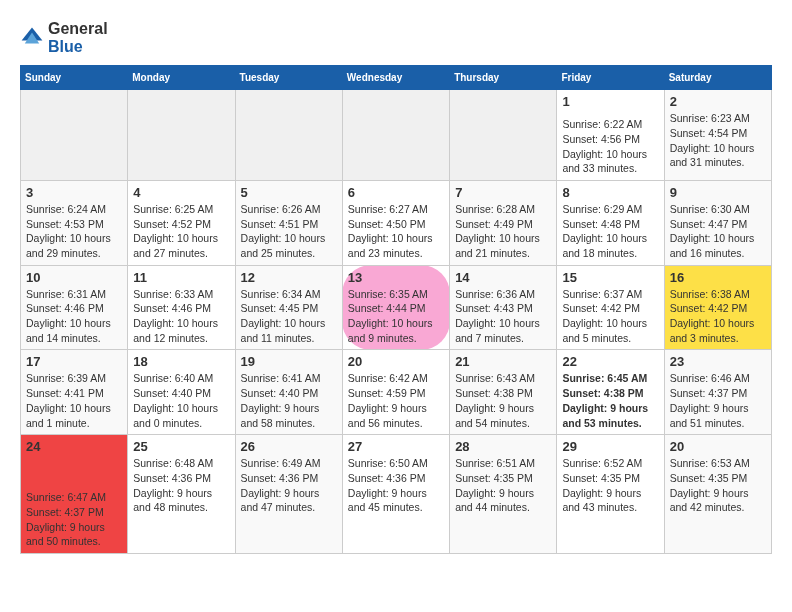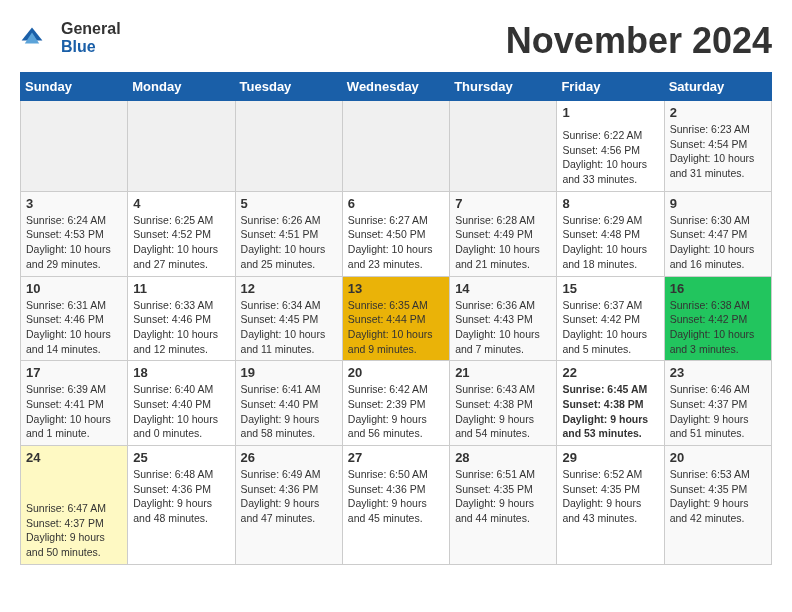--- a/index.html
+++ b/index.html
@@ -12,21 +12,21 @@
     }
     .header-area {
       display: flex;
       justify-content: space-between;
       align-items: flex-start;
       margin-bottom: 10px;
     }
     .logo {
       display: flex;
       align-items: center;
-      gap: 17px;
+      gap: 4px;
     }
     .logo-text {
       display: flex;
       flex-direction: column;
       line-height: 1.1;
     }
     .logo-icon {
       width: 24px;
       height: 24px;
     }
@@ -43,21 +43,21 @@
       color: #555;
     }
     table {
       width: 100%;
       border-collapse: collapse;
       table-layout: fixed;
     }
     th {
       background-color: #1a5fa8;
       color: white;
-      font-size: 13px;
+      font-size: 10px;
       font-weight: bold;
       padding: 6px 4px;
       text-align: left;
       border: 1px solid #1a5fa8;
     }
     td {
       border: 1px solid #ccc;
       vertical-align: top;
       padding: 4px 5px;
       font-size: 11px;
@@ -95,21 +95,20 @@
     <svg class="logo-icon" viewBox="0 0 30 30">
       <polygon points="15,2 28,18 2,18" fill="#1a5fa8"></polygon>
       <polygon points="15,8 24,22 6,22" fill="#5ba3d9"></polygon>
     </svg>
     <div class="logo-text">
       <span style="font-size:16px;font-weight:bold;color:#333;">General</span>
       <span style="font-size:16px;font-weight:bold;color:#1a5fa8;">Blue</span>
     </div>
   </div>
   <div class="title-area">
-    <div class="month-title">November 2024</div>
   </div>
 </div>
 
 <table>
   <thead>
     <tr>
     <th>Sunday</th>
         <th>Monday</th>
         <th>Tuesday</th>
         <th>Wednesday</th>
@@ -194,39 +193,39 @@
           <div class="day-info" style="white-space: pre-line;">Sunrise: 6:33 AM
 Sunset: 4:46 PM
 Daylight: 10 hours and 12 minutes.</div>
         </td>
         <td style="background: rgb(249, 249, 249);">
           <span class="day-number">12</span>
           <div class="day-info" style="white-space: pre-line;">Sunrise: 6:34 AM
 Sunset: 4:45 PM
 Daylight: 10 hours and 11 minutes.</div>
         </td>
-        <td style="background: #eab308;">
+        <td style="background: #f9a8d4; border-radius: 29px;">
           <span class="day-number">13</span>
           <div class="day-info" style="white-space: pre-line;">Sunrise: 6:35 AM
 Sunset: 4:44 PM
 Daylight: 10 hours and 9 minutes.</div>
         </td>
         <td style="background: rgb(249, 249, 249);">
           <span class="day-number">14</span>
           <div class="day-info" style="white-space: pre-line;">Sunrise: 6:36 AM
 Sunset: 4:43 PM
 Daylight: 10 hours and 7 minutes.</div>
         </td>
         <td style="background: rgb(255, 255, 255);">
           <span class="day-number">15</span>
           <div class="day-info" style="white-space: pre-line;">Sunrise: 6:37 AM
 Sunset: 4:42 PM
 Daylight: 10 hours and 5 minutes.</div>
         </td>
-        <td style="background: #22c55e;">
+        <td style="background: #fde047;">
           <span class="day-number">16</span>
           <div class="day-info" style="white-space: pre-line;">Sunrise: 6:38 AM
 Sunset: 4:42 PM
 Daylight: 10 hours and 3 minutes.</div>
         </td>
       </tr>
       <tr>
         <td style="background: rgb(249, 249, 249);">
           <span class="day-number">17</span>
           <div class="day-info" style="white-space: pre-line;">Sunrise: 6:39 AM
@@ -241,21 +240,21 @@
         </td>
         <td style="background: rgb(249, 249, 249);">
           <span class="day-number">19</span>
           <div class="day-info" style="white-space: pre-line;">Sunrise: 6:41 AM
 Sunset: 4:40 PM
 Daylight: 9 hours and 58 minutes.</div>
         </td>
         <td style="background: rgb(255, 255, 255);">
           <span class="day-number">20</span>
           <div class="day-info" style="white-space: pre-line;">Sunrise: 6:42 AM
-Sunset: 2:39 PM
+Sunset: 4:59 PM
 Daylight: 9 hours and 56 minutes.</div>
         </td>
         <td style="background: rgb(249, 249, 249);">
           <span class="day-number">21</span>
           <div class="day-info" style="white-space: pre-line;">Sunrise: 6:43 AM
 Sunset: 4:38 PM
 Daylight: 9 hours and 54 minutes.</div>
         </td>
         <td style="background: rgb(255, 255, 255);">
           <span class="day-number">22</span>
@@ -264,21 +263,21 @@
 Daylight: 9 hours and 53 minutes.</div>
         </td>
         <td style="background: rgb(249, 249, 249);">
           <span class="day-number">23</span>
           <div class="day-info" style="white-space: pre-line;">Sunrise: 6:46 AM
 Sunset: 4:37 PM
 Daylight: 9 hours and 51 minutes.</div>
         </td>
       </tr>
       <tr>
-        <td style="background: #fef9c3;">
+        <td style="background: #ef4444;">
           <span class="day-number">24</span>
           <div class="day-info" style="white-space: pre-line; margin-top: 36px;">Sunrise: 6:47 AM
 Sunset: 4:37 PM
 Daylight: 9 hours and 50 minutes.</div>
         </td>
         <td style="background: rgb(255, 255, 255);">
           <span class="day-number">25</span>
           <div class="day-info" style="white-space: pre-line;">Sunrise: 6:48 AM
 Sunset: 4:36 PM
 Daylight: 9 hours and 48 minutes.</div>

